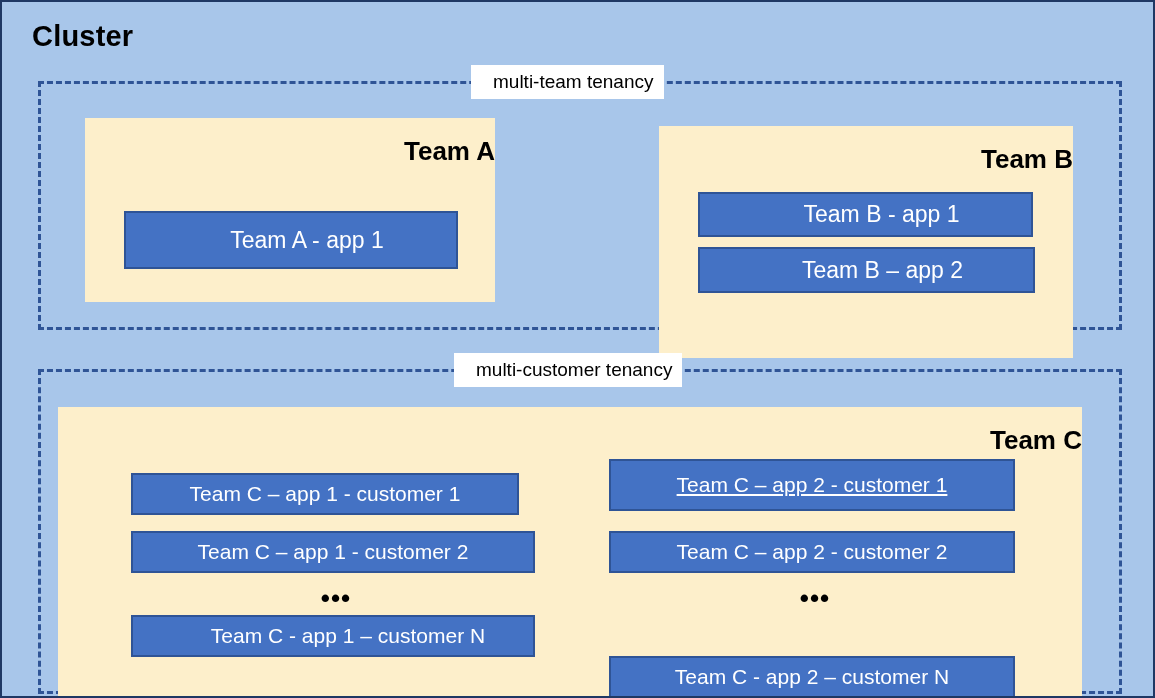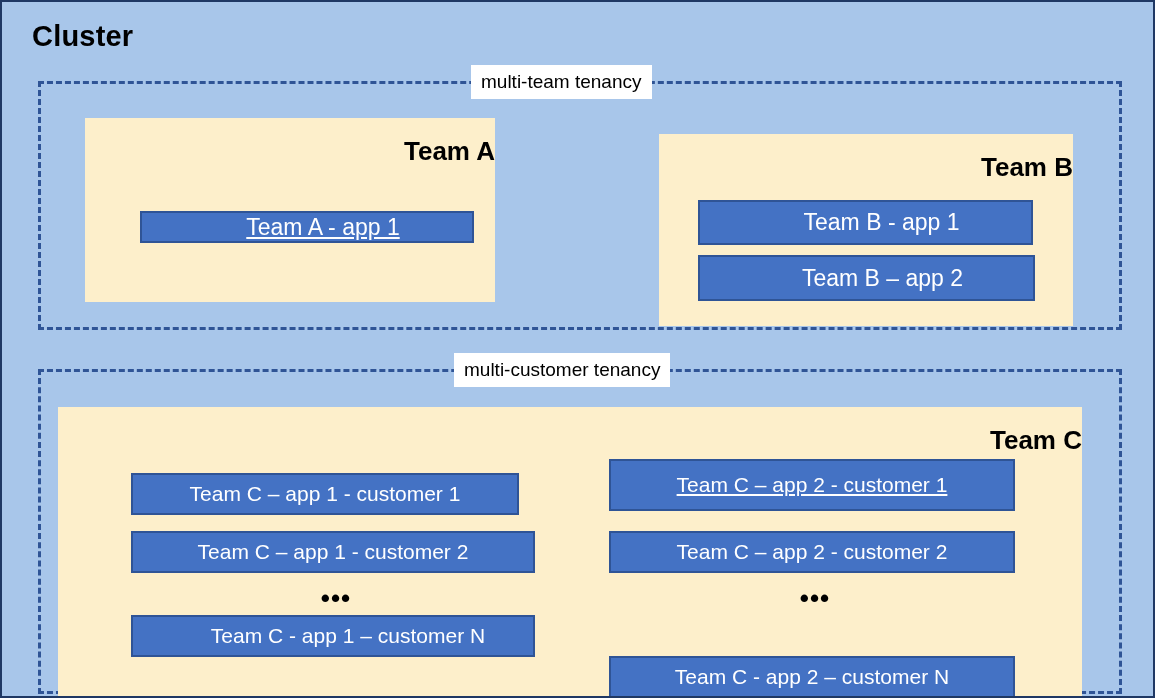--- a/index.html
+++ b/index.html
@@ -53,21 +53,21 @@
     height: 325px;
   }
 
   
   .tenancy-label {
     position: absolute;
     background: #ffffff;
     color: #000000;
     font-size: 19px;
     line-height: 1;
-    padding: 7px 10px 8px 10px;
+    padding: 7px 10px 8px 22px;
     white-space: nowrap;
     z-index: 5;
   }
   #label-multi-team {
     left: 469px;
     top: 63px;
   }
   #label-multi-customer {
     left: 452px;
     top: 351px;
@@ -80,23 +80,23 @@
     box-sizing: border-box;
   }
   #team-a-panel {
     left: 83px;
     top: 116px;
     width: 410px;
     height: 184px;
   }
   #team-b-panel {
     left: 657px;
-    top: 132px;
+    top: 124px;
     width: 414px;
-    height: 192px;
+    height: 232px;
     text-decoration: underline;
   }
   #team-c-panel {
     left: 56px;
     top: 405px;
     width: 1024px;
     height: 293px;
   }
 
   .team-heading {
@@ -123,21 +123,21 @@
     display: flex;
     align-items: center;
     justify-content: center;
     white-space: nowrap;
     overflow: hidden;
   }
   .app-box.big { font-size: 23px; padding-left: 32px; }
   .app-box.small { font-size: 21px; }
 
   
-  #team-a-app-1 { left: 55px; top: 93px; width: 334px; height: 32px; text-decoration: underline; }
+  #team-a-app-1 { left: 39px; top: 93px; width: 334px; height: 58px; }
 
   
   #team-b-app-1 { left: 39px; top: 66px; width: 335px; height: 45px; }
   #team-b-app-2 { left: 39px; top: 121px; width: 337px; height: 46px; text-align: right; }
 
   
   #team-c-app1-c1 { left: 73px; top: 66px; width: 388px; height: 42px; }
   #team-c-app1-c2 { left: 73px; top: 124px; width: 404px; height: 42px; }
   #team-c-app1-cn { left: 73px; top: 208px; width: 404px; height: 42px; padding-left: 30px; }
 

